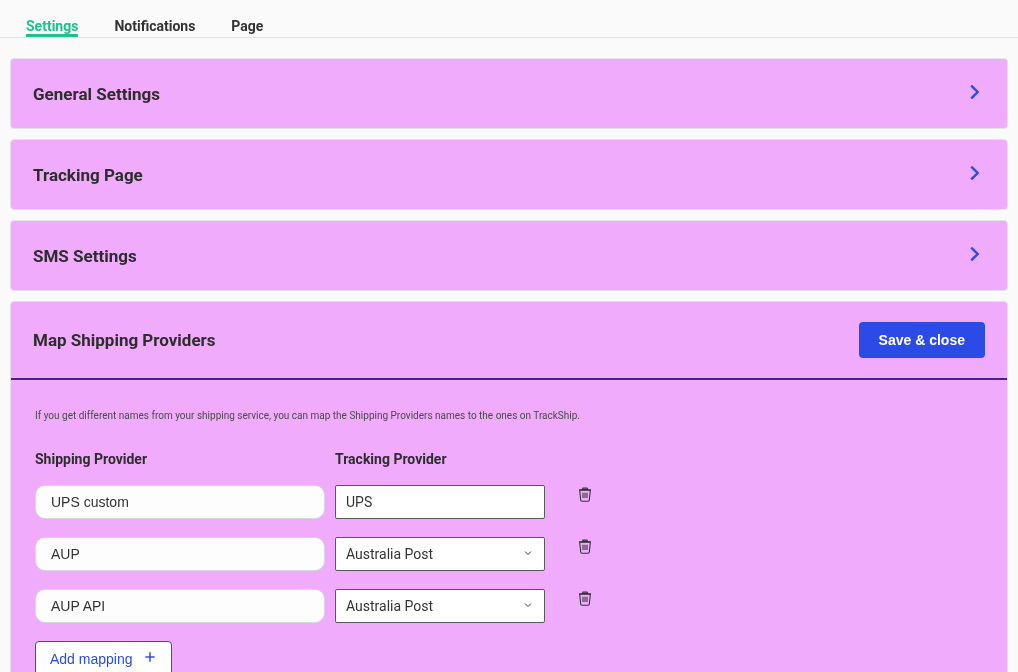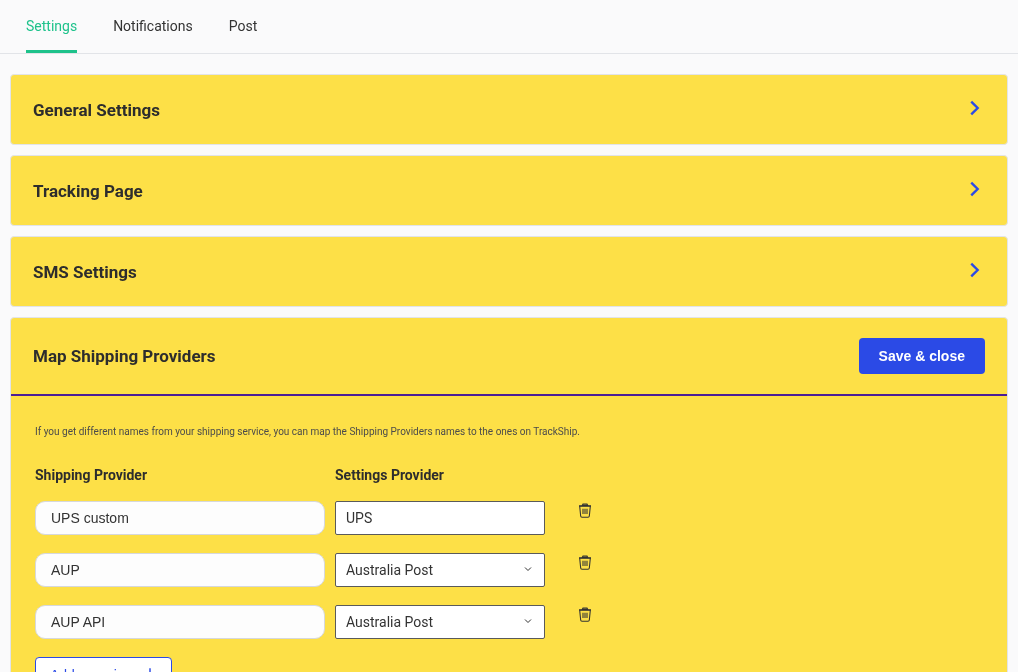--- a/index.html
+++ b/index.html
@@ -12,39 +12,39 @@
     height: 672px;
     overflow: hidden;
   }
 
   .tabs {
     display: flex;
     border-bottom: 1px solid #e2e4e8;
     padding: 0 8px;
   }
   .tab {
-    padding: 18px 0 16px 0;
+    padding: 18px 0 0 0;
     margin: 0 18px;
-    font-weight: 400;
+    font-weight: 700;
     color: #333;
     cursor: pointer;
     border-bottom: 3px solid transparent;
     position: relative;
   }
   .tab.active {
     color: #1ec28b;
     border-bottom-color: #1ec28b;
   }
 
   .content {
     padding: 20px 10px 10px 10px;
   }
 
   .panel {
-    background: #fde047;
+    background: #f0abfc;
     border: 1px solid #e2e4e8;
     border-radius: 4px;
     margin-bottom: 10px;
   }
   .panel-header {
     display: flex;
     align-items: center;
     justify-content: space-between;
     padding: 22px 22px;
     cursor: pointer;
@@ -157,21 +157,21 @@
   }
   .add-btn svg { width:14px; height:14px; stroke:#2b4ae6; stroke-width:2.5; fill:none; }
 
 </style>
 </head>
 <body>
 
 <div class="tabs">
   <div class="tab active">Settings</div>
   <div class="tab">Notifications</div>
-  <div class="tab">Post</div>
+  <div class="tab">Page</div>
 </div>
 
 <div class="content">
 
   <div class="panel">
     <div class="panel-header">
       <span class="panel-title">General Settings</span>
       <span class="chevron">
         <svg viewBox="0 0 24 24">
             <polyline points="9 5 16 12 9 19"></polyline>
@@ -205,21 +205,21 @@
   <div class="panel panel-open">
     <div class="panel-header">
       <span class="panel-title">Map Shipping Providers</span>
       <button class="save-btn">Save &amp; close</button>
     </div>
     <div class="panel-body">
       <p class="help-text">If you get different names from your shipping service, you can map the Shipping Providers names to the ones on TrackShip.</p>
 
       <div class="map-row">
         <div class="col1 col-head">Shipping Provider</div>
-        <div class="col2 col-head">Settings Provider</div>
+        <div class="col2 col-head">Tracking Provider</div>
       </div>
 
       
       <div class="map-row">
         <div class="col1">
           <input class="text-input" value="UPS custom" style="">
         </div>
         <div class="col2">
           <div class="select-wrap locked">
             <div class="select-display">

